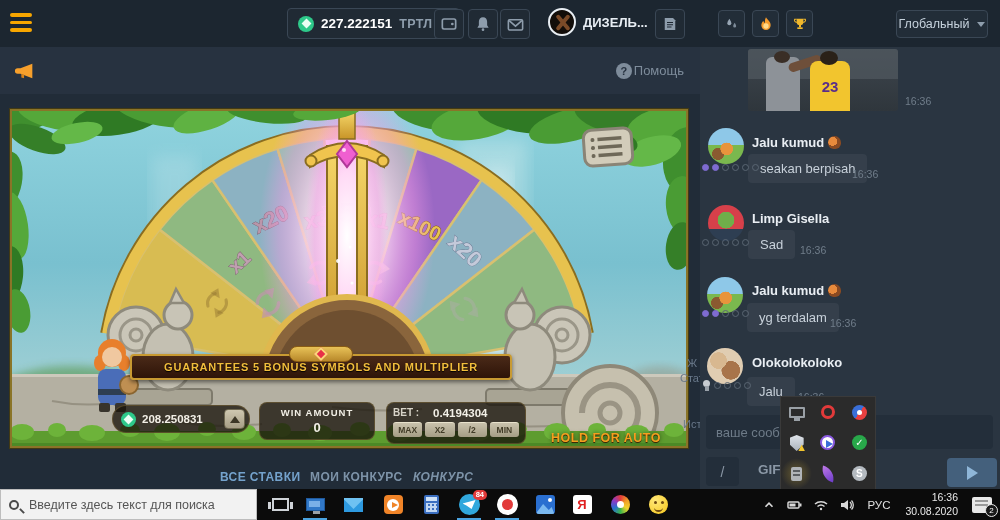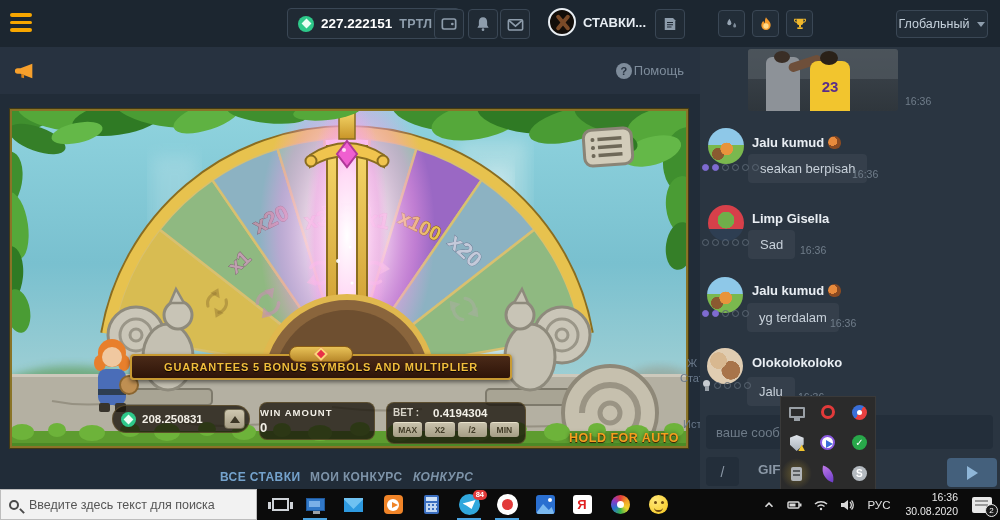--- a/index.html
+++ b/index.html
@@ -54,30 +54,30 @@
   .banner .gem-deco i{position:absolute;left:50%;top:2px;transform:translateX(-50%) rotate(45deg);width:10px;height:10px;
     background:#e83048;border:2px solid #f8d878;}
   .gpill{position:absolute;background:rgba(25,20,12,.78);border:1px solid rgba(110,92,50,.65);color:#f2efe6;}
   .bal-g{left:100px;top:294px;width:138px;height:28px;border-radius:14px;display:flex;align-items:center;padding:0 4px 0 8px;gap:6px;}
   .coin2{width:15px;height:15px;border-radius:50%;background:#2ec98a;position:relative;flex:none;}
   .coin2:after{content:"";position:absolute;left:4px;top:4px;width:7px;height:7px;background:#eafff4;transform:rotate(45deg);}
   .bal-g .v{font-size:11.5px;font-weight:bold;flex:1;}
   .upbtn{width:21px;height:20px;border-radius:4px;background:linear-gradient(#cfc7b0,#a79e86);border:1px solid #6e6750;
     display:flex;align-items:center;justify-content:center;cursor:pointer;}
   .upbtn i{width:0;height:0;border-left:5px solid transparent;border-right:5px solid transparent;border-bottom:7px solid #3c3626;}
-  .win-g{left:247px;top:291px;width:116px;height:38px;border-radius:8px;padding-top:4px;}
+  .win-g{left:247px;top:291px;width:116px;height:38px;border-radius:8px;text-align:center;padding-top:4px;}
   .win-g .l1{font-size:9.5px;font-weight:bold;letter-spacing:1px;}
   .win-g .l2{font-size:13px;font-weight:bold;margin-top:2px;}
   .bet-g{left:374px;top:291px;width:140px;height:42px;border-radius:8px;padding:4px 6px 0 6px;}
   .bet-row1{display:flex;font-size:10px;font-weight:bold;color:#d8d4c8;}
   .bet-row1 .bv{margin-left:14px;color:#f2efe6;font-size:11.5px;}
   .bet-row2{display:flex;gap:3px;margin-top:3px;}
   .bet-btn{flex:1;height:15px;line-height:15px;text-align:center;font-size:8.5px;font-weight:bold;color:#423c28;
     background:linear-gradient(#c9c2ac,#a59d85);border-radius:3px;border-top:1px solid #e8e2cc;cursor:pointer;}
-  .hold{position:absolute;left:546px;top:320px;width:132px;text-align:center;font-size:12.5px;font-weight:bold;
+  .hold{position:absolute;left:528px;top:320px;width:132px;text-align:center;font-size:12.5px;font-weight:bold;
     color:#f59f1e;letter-spacing:.5px;text-shadow:0 1px 0 #3a2a08,0 0 4px rgba(0,0,0,.6);cursor:pointer;}
 
   
   .tabs{position:absolute;left:0;top:458px;width:700px;height:32px;}
   .tab{position:absolute;top:12px;font-size:12px;font-weight:bold;letter-spacing:.4px;color:#7d93a8;cursor:pointer;}
   .tab.active{color:#74a2cc;}
   .side-lb{position:absolute;color:#69788a;font-size:11px;}
 
   
   .chat{position:absolute;left:700px;top:47px;width:300px;height:443px;background:#2a3541;}
@@ -224,21 +224,21 @@
     </div>
     <div class="hbtn" style="left:500px;">
       <svg width="19" height="19" viewBox="0 0 24 24">
         <rect x="3" y="6" width="18" height="13" rx="1.5" fill="none" stroke="#8e9dac" stroke-width="2"></rect>
         <path d="M4 7l8 7 8-7" fill="none" stroke="#8e9dac" stroke-width="2"></path>
         </svg>
     </div>
 
     <div class="user">
       <span class="avatar-hdr"></span>
-      <span class="user-name">СТАВКИ...</span>
+      <span class="user-name">ДИЗЕЛЬ...</span>
       <span class="caret"></span>
     </div>
     <div class="hbtn" style="left:655px;top:9px;">
       <svg width="18" height="18" viewBox="0 0 24 24">
         <path d="M5 4h11l3 3v13H5z" fill="#8e9dac"></path>
         <path d="M8 10h8M8 13h8M8 16h6" stroke="#1c2630" stroke-width="1.5"></path>
         </svg>
     </div>
 
     <div class="cbtn" style="left:718px;">

